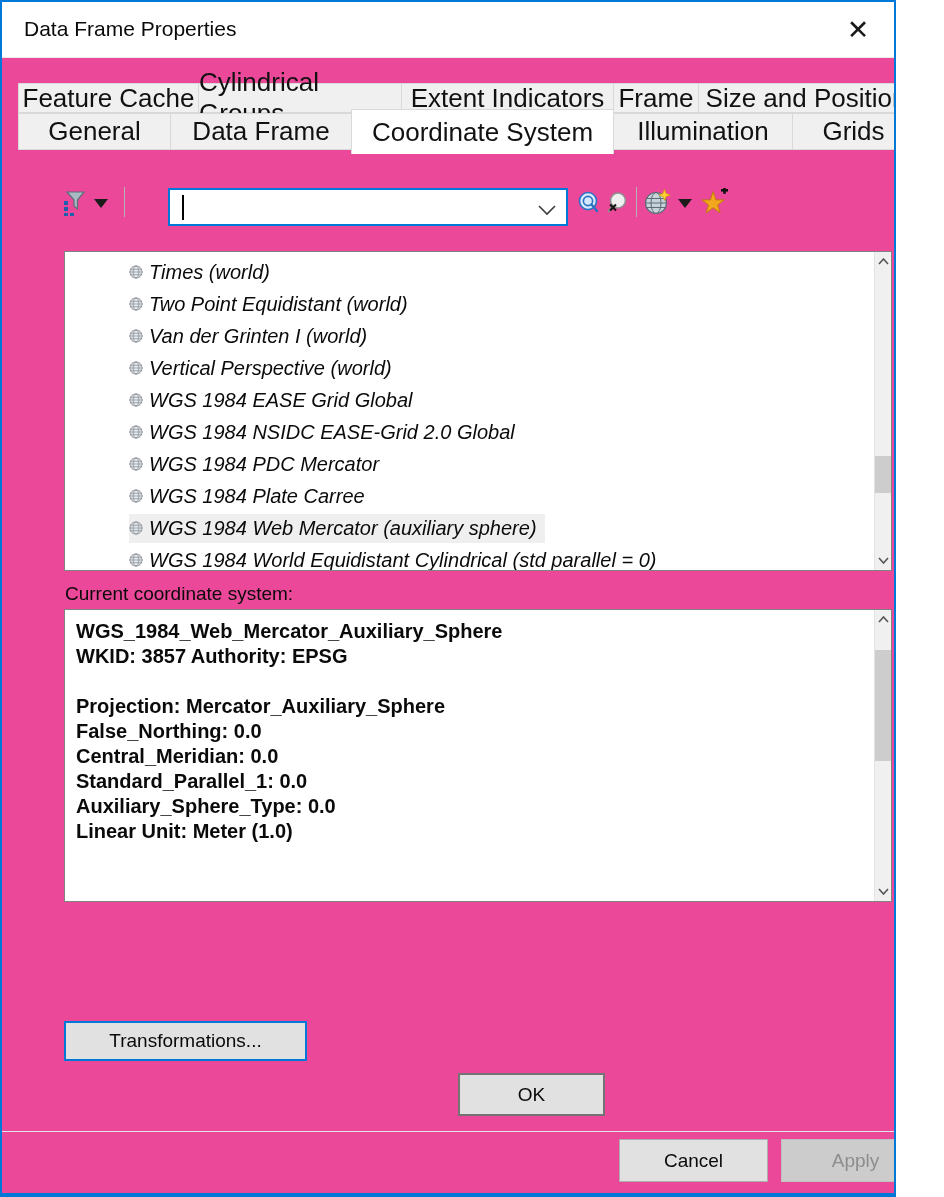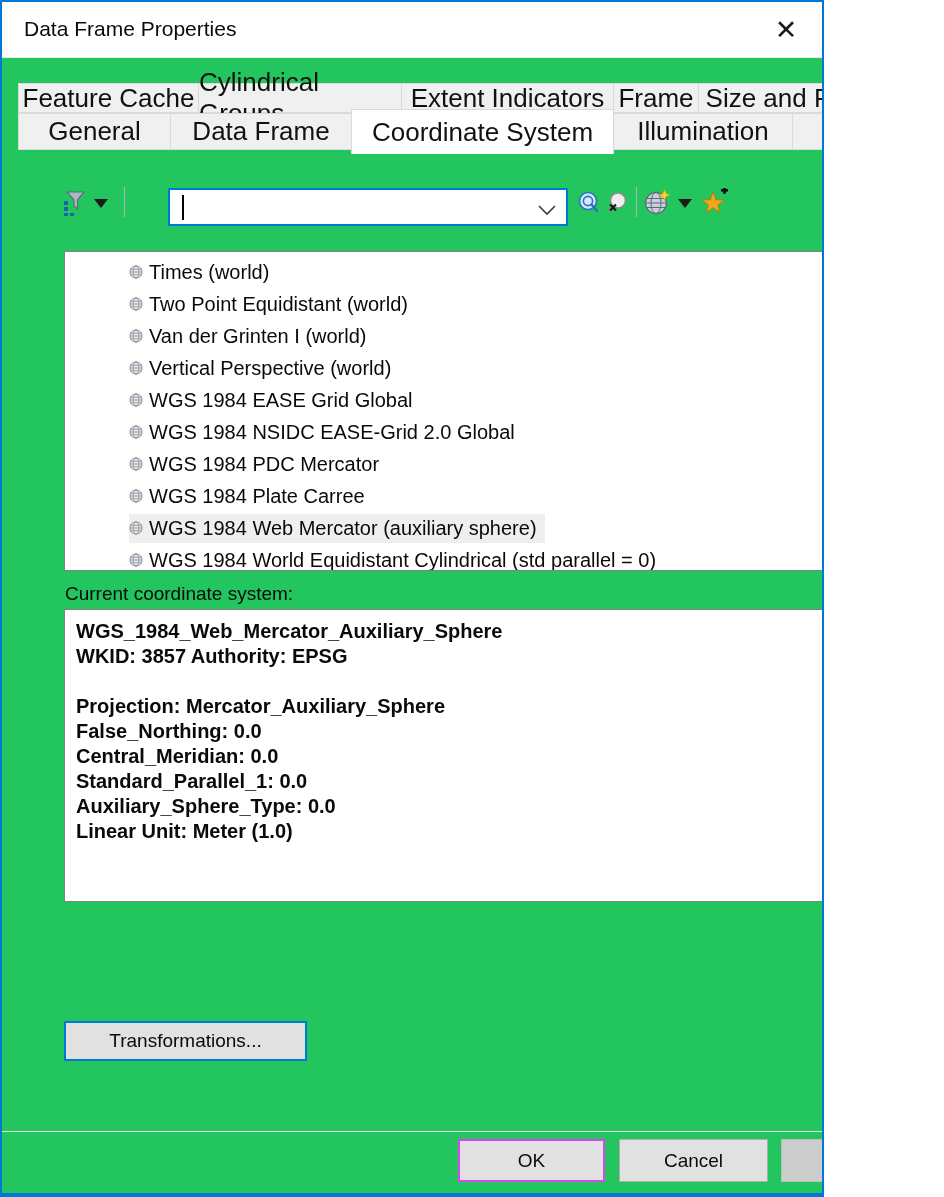--- a/index.html
+++ b/index.html
@@ -1,21 +1,21 @@
 <!DOCTYPE html>
 <html><head>
 <meta charset="utf-8">
 <style>
   * { box-sizing: border-box; margin: 0; padding: 0; }
   html,body { width: 944px; height: 1197px; background:#fff; }
   body { font-family: "Liberation Sans", sans-serif; color:#000; }
 
   .dialog {
-    position: relative; width: 824px; height: 1197px;
-    background: #22c55e; border: 2px solid #0078d7; border-bottom-width: 4px;
+    position: relative; width: 896px; height: 1197px;
+    background: #ec4899; border: 2px solid #0078d7; border-bottom-width: 4px;
     overflow: hidden;
   }
 
   
   .titlebar { position:absolute; left:0; top:0; width:100%; height:56px;
     background:#fff; border-bottom:1px solid #e9e9e9; }
   .title { position:absolute; left:22px; top:15px; font-size:21px; color:#0a0a0a; }
   .close-btn { position:absolute; right:16px; top:8px; width:40px; height:40px;
     display:flex; align-items:center; justify-content:center;
     font-size:27px; font-weight:300; color:#1a1a1a; cursor:default; }
@@ -49,21 +49,21 @@
     border:none; outline:none; font-size:19px; font-family:"Liberation Sans",sans-serif; }
   .caret { position:absolute; left:12px; top:5px; width:2px; height:25px; background:#000; }
   .combo-chevron { position:absolute; right:10px; top:12px; }
 
   
   .listbox {
     position:absolute; left:62px; top:249px; width:828px; height:320px;
     border:1px solid #828282; background:#fff; overflow:hidden;
   }
   .list-inner { position:absolute; left:0; top:4px; right:17px; }
-  .list-row { height:32px; display:flex; align-items:center; padding-left:64px; cursor:default; }
+  .list-row { height:32px; display:flex; align-items:center; padding-left:64px; cursor:default;font-style:italic; }
   .row-hl { display:flex; align-items:center; padding:3px 8px 3px 0; }
   .list-row .globe { margin-right:6px; flex:0 0 auto; }
   .list-label { font-size:20px; color:#0a0a0a; white-space:nowrap; }
   .list-row.sel .row-hl { background:#efefef; }
 
   
   .sbar { position:absolute; right:0; top:0; bottom:0; width:17px;
     background:#f0f0f0; border-left:1px solid #e3e3e3; }
   .sbtn { position:absolute; left:0; width:17px; height:19px;
     display:flex; align-items:center; justify-content:center; }
@@ -78,22 +78,22 @@
   }
   .cs-text { position:absolute; left:11px; top:9px; right:20px; }
   .cs-line { font-size:20px; line-height:25px; min-height:25px; white-space:nowrap; color:#0a0a0a;font-weight:bold; }
 
   
   .btn { display:flex; align-items:center; justify-content:center;
     font-size:19px; color:#0a0a0a; background:#e1e1e1; border:1px solid #adadad; cursor:default; }
   .btn-transform { position:absolute; left:62px; top:1019px; width:243px; height:40px;
     border:2px solid #0078d7; }
   .footer-sep { position:absolute; left:0; top:1129px; width:100%; height:1px; background:#e5e5e5; }
-  .btn-ok { position:absolute; left:456px; top:1137px; width:147px; height:43px;
-    border:2px solid #d946ef; }
+  .btn-ok { position:absolute; left:456px; top:1071px; width:147px; height:43px;
+    border:2px solid #737373; }
   .btn-cancel { position:absolute; left:617px; top:1137px; width:149px; height:43px; }
   .btn-apply { position:absolute; left:779px; top:1137px; width:149px; height:43px;
     background:#cccccc; border-color:#bfbfbf; color:#8d8d8d; }
 </style>
 </head>
 <body>
 
 <svg width="0" height="0" style="position:absolute">
   <defs>
     <g id="globe14">

